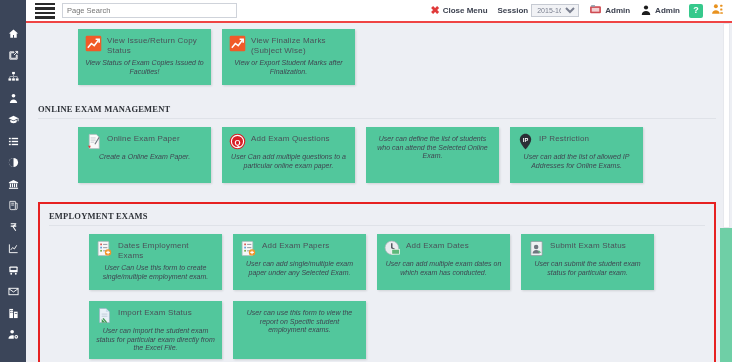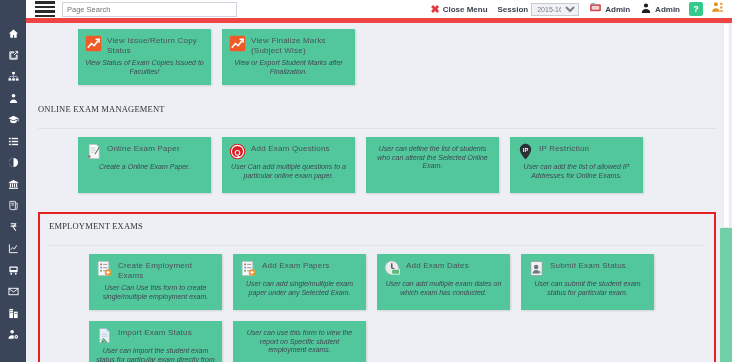--- a/index.html
+++ b/index.html
@@ -22,21 +22,21 @@
     width: 26px; height: 21.5px;
     display: flex; align-items: center; justify-content: center;
     color: #ffffff;
   }
   .sb-item svg { display: block; }
 
   
   #header {
     position: absolute; left: 26px; top: 0; width: 706px; height: 23px;
     background: #ffffff;
-    border-bottom: 5px solid #ef4444;
+    border-bottom: 2px solid #ef4444;
     display: flex; align-items: center;
   }
   #hamburger {
     width: 34px; height: 23px;
     display: flex; flex-direction: column; justify-content: center; align-items: center;
     gap: 2px; padding-left: 4px;
   }
   #hamburger i { display: block; width: 20px; height: 2.5px; background: #2b2b2b; border-radius: 0; }
   #search-input {
     width: 175px; height: 15px;
@@ -88,24 +88,24 @@
     line-height: 10px; padding-top: 2px; letter-spacing: .2px;
   }
   .card-desc {
     font-size: 7px; color: #3f4651; font-style: italic;
     line-height: 8.5px; text-align: center; margin-top: 3px; padding: 0 1px;
   }
 
   
   .section { margin-top: 2px; }
   .section-title {
-    font-size: 8.5px; font-weight: normal; color: #2e3238;
+    font-size: 8.5px; font-weight: bold; color: #2e3238;
     font-family: "Liberation Serif", serif;
     letter-spacing: .2px;
-    padding-bottom: 14px; margin-bottom: 8px;
+    padding-bottom: 4px; margin-bottom: 8px;
     border-bottom: 1px solid #dfe2e8;
   }
 
   #employment-section {
     border: 2px solid #e62121;
     padding: 7px 9px 9px 9px;
     margin-top: 8px;
     margin-right: 4px;
   }
 
@@ -434,21 +434,21 @@
                     <rect x="6" y="5" width="2.4" height="2.4" fill="#d8534f"></rect>
                     <rect x="10" y="5.5" width="6" height="1.5" fill="#9aa0a8"></rect>
                     <rect x="6" y="9.5" width="2.4" height="2.4" fill="#5b9bd5"></rect>
                     <rect x="10" y="10" width="6" height="1.5" fill="#9aa0a8"></rect>
                     <rect x="6" y="14" width="2.4" height="2.4" fill="#70ad47"></rect>
                     <rect x="10" y="14.5" width="6" height="1.5" fill="#9aa0a8"></rect>
                     <circle cx="17" cy="17.5" r="4.5" fill="#f0962a"></circle>
                     <path d="M17 15v5M14.5 17.5h5" stroke="#fff" stroke-width="1.5"></path>
                   </svg>
               </span>
-              <span class="card-title">Create Employment Exams</span>
+              <span class="card-title">Dates Employment Exams</span>
             </div>
             <div class="card-desc">User Can Use this form to create single/multiple employment exam.</div>
           </div>
 
           <div class="card">
             <div class="card-head">
               <span class="card-icon">
                 <svg width="17" height="17" viewBox="0 0 24 24">
                     <rect x="3" y="2" width="15" height="20" rx="1" fill="#f7f7f7" stroke="#b4b8bf"></rect>
                     <rect x="6" y="5" width="2.4" height="2.4" fill="#d8534f"></rect>

